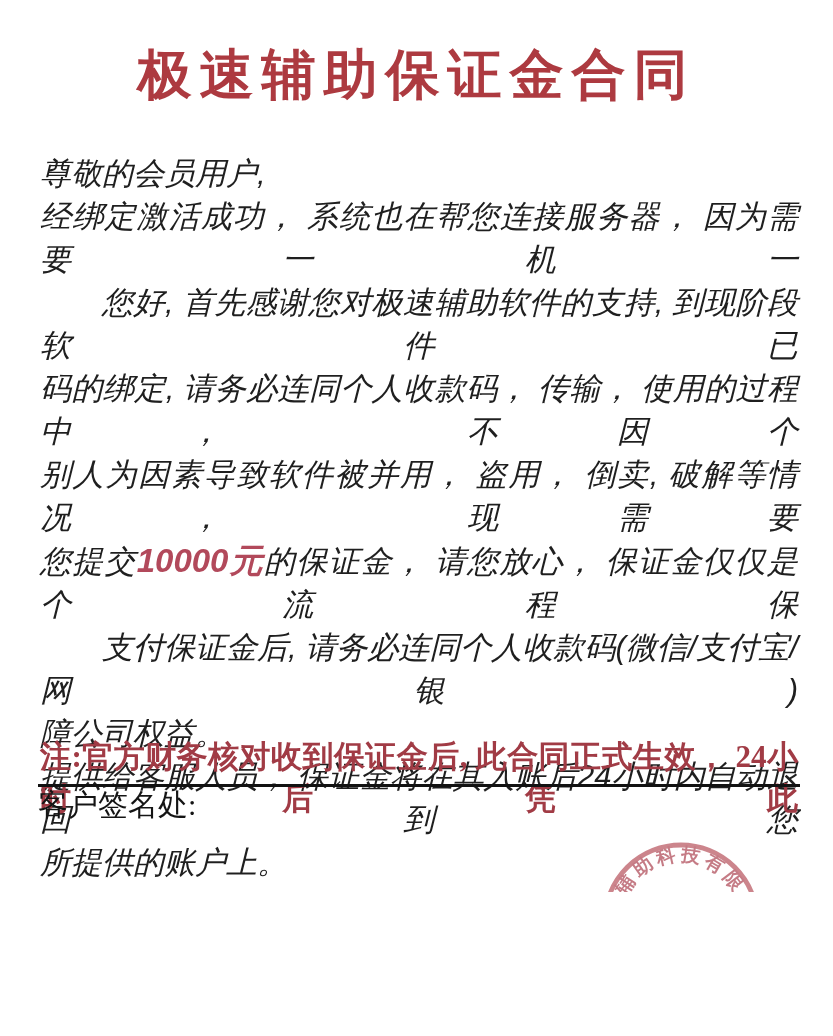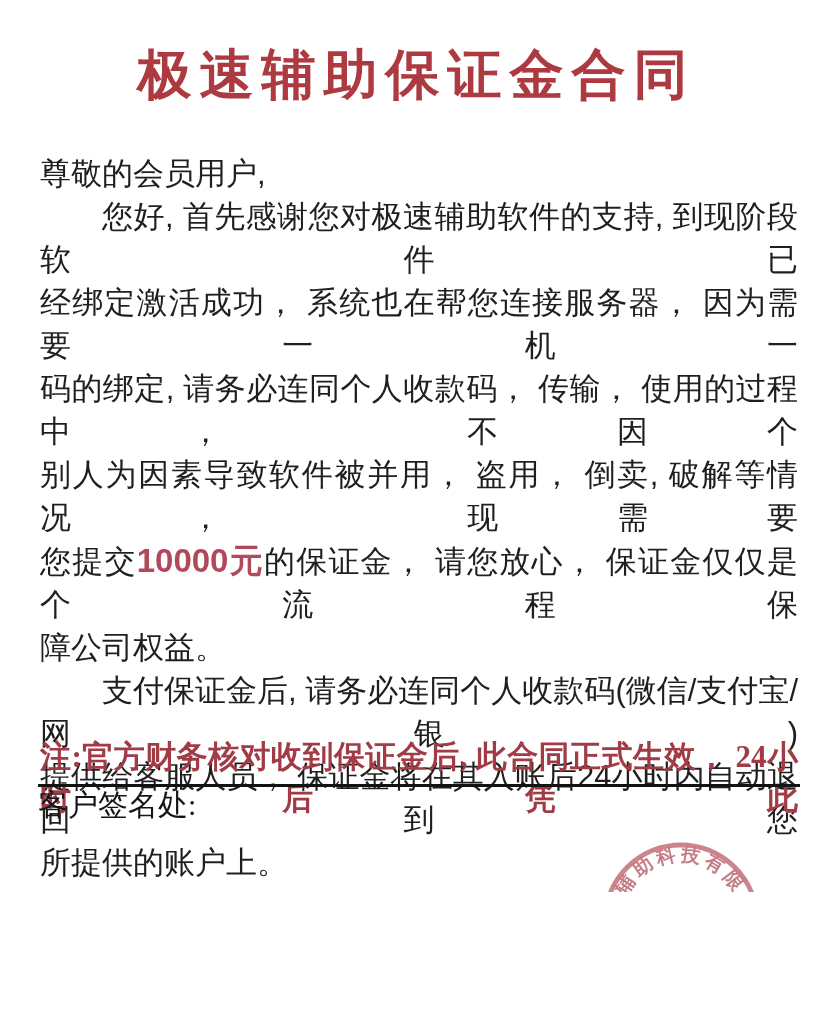--- a/index.html
+++ b/index.html
@@ -13,20 +13,21 @@
     position:absolute;top:44px;left:0;width:833px;margin:0;
     text-align:center;font-size:54px;line-height:62px;font-weight:600;
     letter-spacing:8px;color:#ad3a40;
     font-family:"Liberation Serif","DejaVu Serif",serif;
   }
   .body-block{
     position:absolute;top:152px;left:40px;width:758px;
     font-size:31px;line-height:43px;color:#1f1f1f;
     font-family:"Liberation Sans","DejaVu Sans",sans-serif;
     font-weight:500;
+    font-style:italic;
   }
   .line{white-space:nowrap;}
   .line.indent{text-indent:2em;}
   .line.fill{text-align:justify;text-align-last:justify;white-space:normal;}
   .amount{
     color:#b2495b;font-weight:800;font-size:33px;
     font-family:"Liberation Sans","DejaVu Sans",sans-serif;
   }
   .note-block{
     position:absolute;top:736px;left:40px;width:758px;
@@ -69,27 +70,27 @@
 </style>
 </head>
 <body>
 
 <div class="page">
 
   <h1 class="title">极速辅助保证金合同</h1>
 
   <div class="body-block">
     <div class="line">尊敬的会员用户,</div>
+    <div class="line fill">经绑定激活成功， 系统也在帮您连接服务器， 因为需要一机一</div>
     <div class="line indent fill">您好, 首先感谢您对极速辅助软件的支持, 到现阶段软件已</div>
-    <div class="line fill">经绑定激活成功， 系统也在帮您连接服务器， 因为需要一机一</div>
     <div class="line fill">码的绑定, 请务必连同个人收款码， 传输， 使用的过程中， 不因个</div>
     <div class="line fill">别人为因素导致软件被并用， 盗用， 倒卖, 破解等情况， 现需要</div>
     <div class="line fill"><span>您提交</span><span class="amount">10000元</span><span>的保证金， 请您放心， 保证金仅仅是个流程保</span></div>
+    <div class="line indent fill">支付保证金后, 请务必连同个人收款码(微信/支付宝/网银)</div>
     <div class="line">障公司权益。</div>
-    <div class="line indent fill">支付保证金后, 请务必连同个人收款码(微信/支付宝/网银)</div>
     <div class="line fill">提供给客服人员， 保证金将在其入账后24小时内自动退回到您</div>
     <div class="line">所提供的账户上。</div>
   </div>
 
   <div class="note-block">
     <div class="line fill">注:官方财务核对收到保证金后, 此合同正式生效， 24小时后凭此</div>
   </div>
 
   <div class="divider"></div>
 

